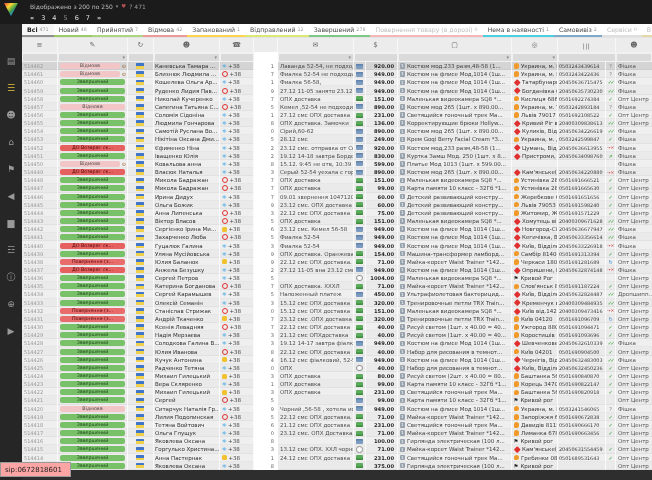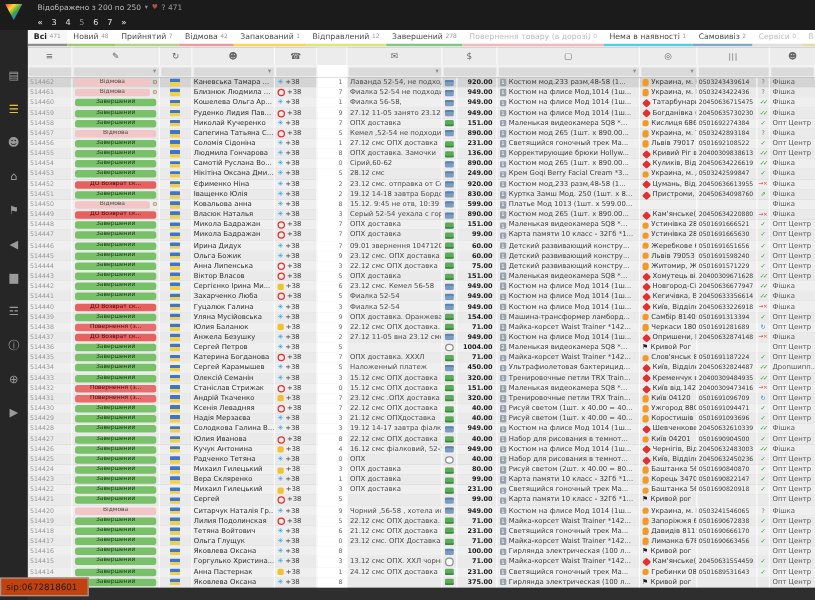--- a/index.html
+++ b/index.html
@@ -113,21 +113,21 @@
   .mk{font-style:normal;font-size:5px;}
   .mk-q{color:#777;}
   .mk-c{color:#2f9e2f;}
   .mk-cc{color:#2f9e2f;letter-spacing:-1.5px;}
   .mk-r{color:#d23030;font-size:4.5px;}
   .mk-t{color:#3a86c8;}
   .mk-tr{color:#2f9e2f;}
   .c-team{flex:1;color:#555;padding-left:2px;border-right:none;}
 
   
-  .sip{position:absolute;left:0;bottom:3px;background:#c2410c;border:1px solid #9a9a9a;
+  .sip{position:absolute;left:0;bottom:3px;background:#fca5a5;border:1px solid #9a9a9a;
        font-size:7px;color:#1e1e1e;padding:2.5px 8px 2.5px 4px;z-index:6;}
 </style>
 </head>
 <body>
 
 <div id="app">
 
   <div class="topbar">
     <div class="logo"></div>
     <div class="tb1">

